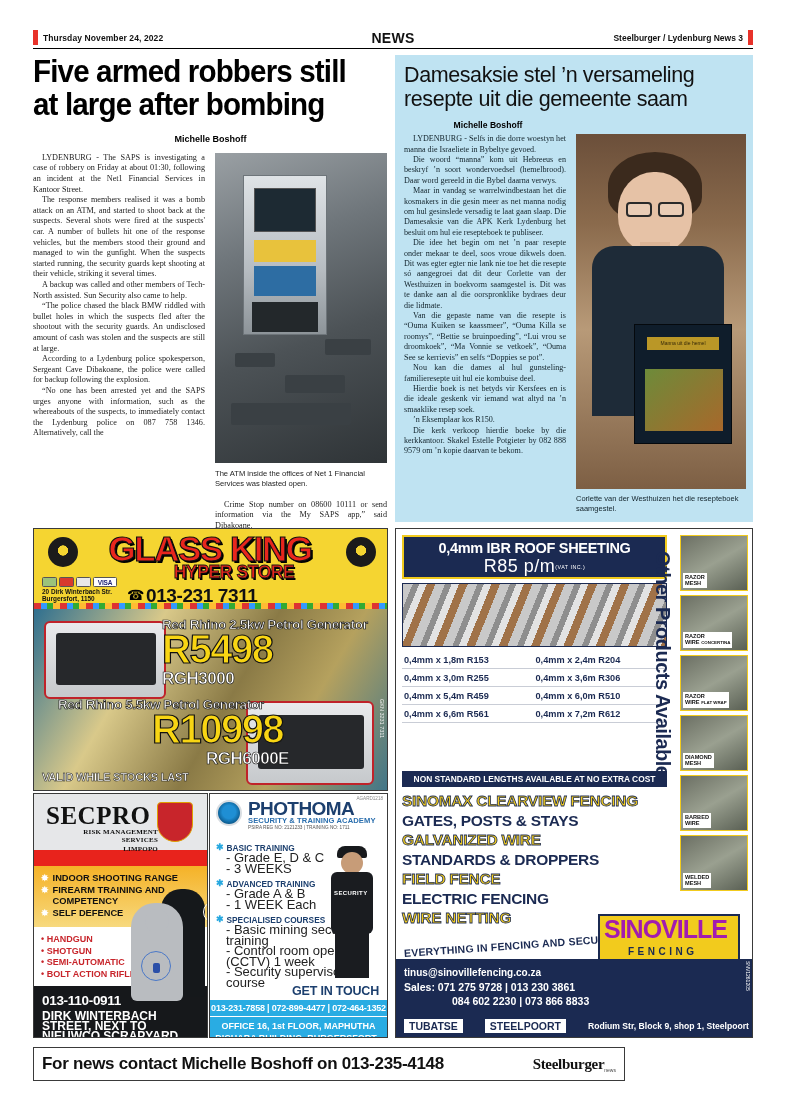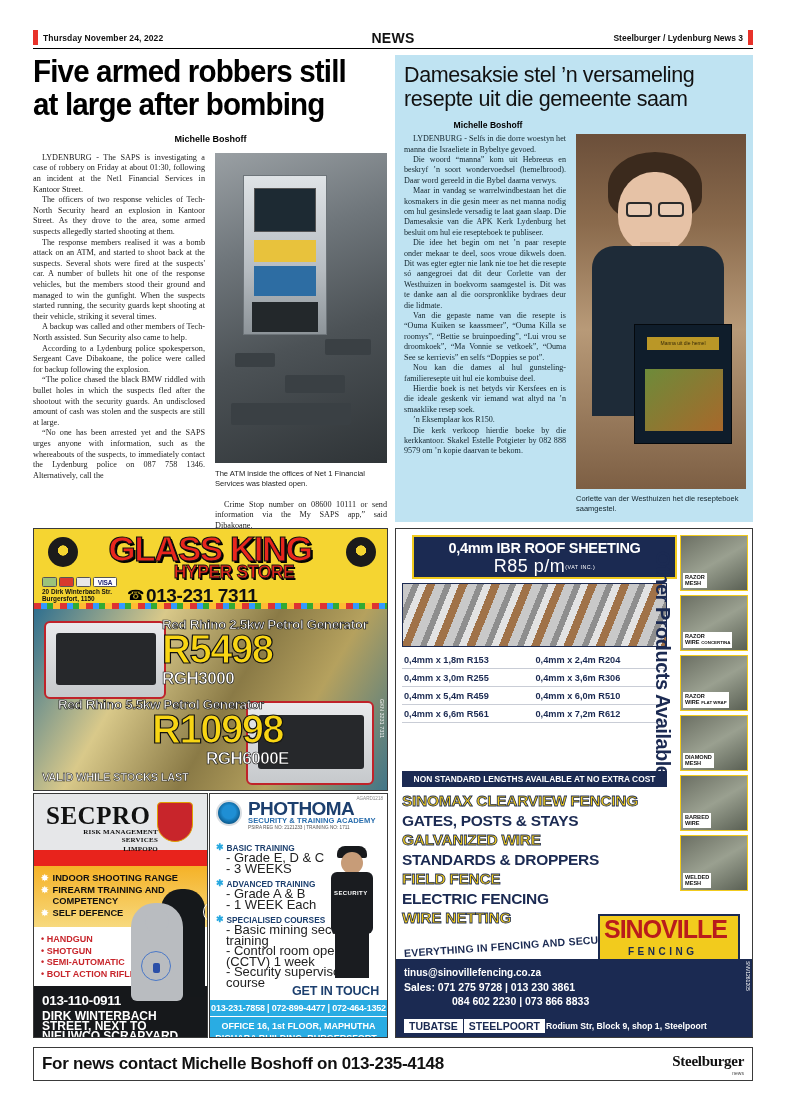--- a/index.html
+++ b/index.html
@@ -227,21 +227,21 @@
   .ph-bar1 { background:#29ace3; color:#fff; text-align:center; font-size: 9px;
     font-weight: bold; padding: 3px 0; letter-spacing:-.2px;}
   .ph-bar2 { background:#29ace3; color:#fff; text-align:center; font-size: 9px;
     font-weight: bold; padding: 4px 2px 5px 2px; line-height: 11.5px; border-top:1.5px solid #fff;}
 
   
   .ad-sino {
     position: absolute; left: 395px; top: 528px; width: 358px; height: 510px;
     border: 1px solid #3a3a3a; background: #fff; overflow: hidden;
   }
-  .rs-banner { position:absolute; left:16px; top:6px; width:265px; height:44px;
+  .rs-banner { position:absolute; left:6px; top:6px; width:265px; height:44px;
     background:#1b2a52; border:2px solid #f2cb1d; }
   .rs-t1 { text-align:center; font-size: 14.5px; font-weight: bold; color:#fff; margin-top:3px;
            letter-spacing:-.3px;}
   .rs-t2 { text-align:center; font-size: 18px; color:#fff; margin-top:0px; letter-spacing:.5px;}
   .rs-vat { font-size: 5.3px; vertical-align: middle; }
   .rs-img { position:absolute; left:6px; top:54px; width:265px; height:64px;
     border:1.5px solid #1b2a52;
     background: repeating-linear-gradient(112deg,#c9c9c9 0 9px,#8e8e8e 9px 15px,#e3e3e3 15px 22px,#a07248 22px 30px); }
   .rs-table { position:absolute; left:6px; top:122px; width:265px; }
   .rs-row { display:flex; font-size: 9.2px; font-weight: bold; color:#1b2a52;
@@ -251,52 +251,52 @@
     color:#fff; font-size: 8.4px; font-weight: bold; text-align:center; padding: 3px 0; }
   .sv-list { position:absolute; left:6px; top:262px; width:250px; }
   .sv-l { font-size: 15.5px; font-weight: bold; line-height: 19.5px; letter-spacing:-.3px; }
   .sv-l.y { color:#f2cb1d; -webkit-text-stroke:.8px #1b2a52; }
   .sv-l.b { color:#1b2a52; }
   .sv-slogan { position:absolute; left:8px; top:418px; font-size: 10.5px; font-weight: bold;
     color:#1b2a52; letter-spacing:.2px; transform: rotate(-4deg); transform-origin: left center;}
   .sv-logo { position:absolute; left:202px; top:385px; width:142px; height:48px;
     background:#f2cb1d; border:2px solid #1b2a52; }
   .sv-logo-t { position:absolute; left:4px; top:-1px; font-size: 25px; font-weight: bold;
-    color:#b91c1c; letter-spacing:-1px; }
+    color:#a21caf; letter-spacing:-1px; }
   .sv-logo-s { position:absolute; left:28px; top:30px; font-size: 10px; font-weight: bold;
     color:#1b2a52; letter-spacing: 3.5px; }
   .sv-foot { position:absolute; left:0; bottom:0; width:100%; height:78px; background:#1b2a52;
     color:#fff; padding: 8px 0 0 8px; }
   .sv-foot .em { font-size: 10px; font-weight: bold; }
   .sv-foot .ph { font-size: 10.5px; font-weight: bold; margin-top: 3px; }
   .sv-foot .ph2 { font-size: 10.5px; font-weight: bold; margin-top: 2px; padding-left: 48px;}
-  .sv-towns { position:absolute; left:8px; bottom:4px; display:flex; align-items:center; gap:1px;
+  .sv-towns { position:absolute; left:8px; bottom:4px; display:flex; align-items:center; gap:22px;
     font-size: 10.5px; font-weight: bold; text-align: right; }
   .sv-chip { background:#fff; color:#1b2a52; padding: 1px 5px; }
   .sv-rest { color:#fff; font-size: 8.6px; }
   .sv-vert { position:absolute; right:78px; top:22px; font-size: 20px; font-weight: bold;
     color:#1b2a52; writing-mode: vertical-rl; letter-spacing:-.5px; }
   .sv-prods { position:absolute; right:4px; top:6px; width:68px; }
   .sv-pcard { width:68px; height:56px; border:1.5px solid #f2cb1d; margin-bottom:4px;
     position:relative; overflow:hidden;
     background: linear-gradient(150deg,#6b6f63,#9aa090 50%,#5a6054); }
   .sv-plab { position:absolute; left:2px; bottom:2px; background:#fff; color:#111;
     font-size: 5.6px; font-weight: bold; line-height: 6.6px; padding: 1px 2px; }
   .sv-plab i { font-style: normal; font-size:4.4px; }
   .sv-code { position:absolute; right:1px; bottom:46px; font-size:5px; color:#fff;
     writing-mode: vertical-rl; }
 
   
   .footer {
-    position: absolute; left: 33px; top: 1047px; width: 720px; height: 34px;
+    position: absolute; left: 33px; top: 1047px; width: 592px; height: 34px;
     border: 1px solid #3a3a3a; background:#fff; display:flex; align-items:center;
     justify-content: space-between; padding: 0 8px;
   }
   .ft-text { font-size: 17px; font-weight: bold; color: #111; letter-spacing:-.3px; }
-  .ft-logo { display:flex; flex-direction:column; align-items:flex-end; }
+  .ft-logo { display:flex; flex-direction:row; align-items:flex-end; }
   .ft-logo-t { font-family:"Liberation Serif",serif; font-size: 15px; font-weight: bold;
     color:#111; letter-spacing:-.3px; }
   .ft-logo-s { font-size: 5px; color:#444; }
 </style>
 </head>
 <body>
 
 <div class="page">
 
   <div class="masthead">
@@ -311,25 +311,24 @@
     </div>
   </div>
 
   <div class="art-left">
     <div class="head-en">Five armed robbers still at large after bombing</div>
     <div class="byline">Michelle Boshoff</div>
     <div class="cols2">
       <div class="col">
         <div class="bodytext">
           <p>LYDENBURG - The SAPS is investigating a case of robbery on Friday at about 01:30, following an incident at the Net1 Financial Services in Kantoor Street.</p>
-          <p>The officers of two response vehicles of Tech-North Security heard an explosion in Kantoor Street. As they drove to the area, some armed suspects allegedly started shooting at them.</p>
           <p>The response members realised it was a bomb attack on an ATM, and started to shoot back at the suspects. Several shots were fired at the suspects' car. A number of bullets hit one of the response vehicles, but the members stood their ground and managed to win the gunfight. When the suspects started running, the security guards kept shooting at their vehicle, striking it several times.</p>
           <p>A backup was called and other members of Tech-North assisted. Sun Security also came to help.</p>
+          <p>“The police chased the black BMW riddled with bullet holes in which the suspects fled after the shootout with the security guards. An undisclosed amount of cash was stolen and the suspects are still at large.</p>
           <p>According to a Lydenburg police spokesperson, Sergeant Cave Dibakoane, the police were called for backup following the explosion.</p>
-          <p>“The police chased the black BMW riddled with bullet holes in which the suspects fled after the shootout with the security guards. An undisclosed amount of cash was stolen and the suspects are still at large.</p>
           <p>“No one has been arrested yet and the SAPS urges anyone with information, such as the whereabouts of the suspects, to immediately contact the Lydenburg police on 087 758 1346. Alternatively, call the</p>
         </div>
       </div>
       <div class="col">
         <div class="photo-atm">
           <div class="atm-box">
             <div class="atm-screen"></div>
             <div class="atm-yellow"></div>
             <div class="atm-blue"></div>
             <div class="atm-dark"></div>

